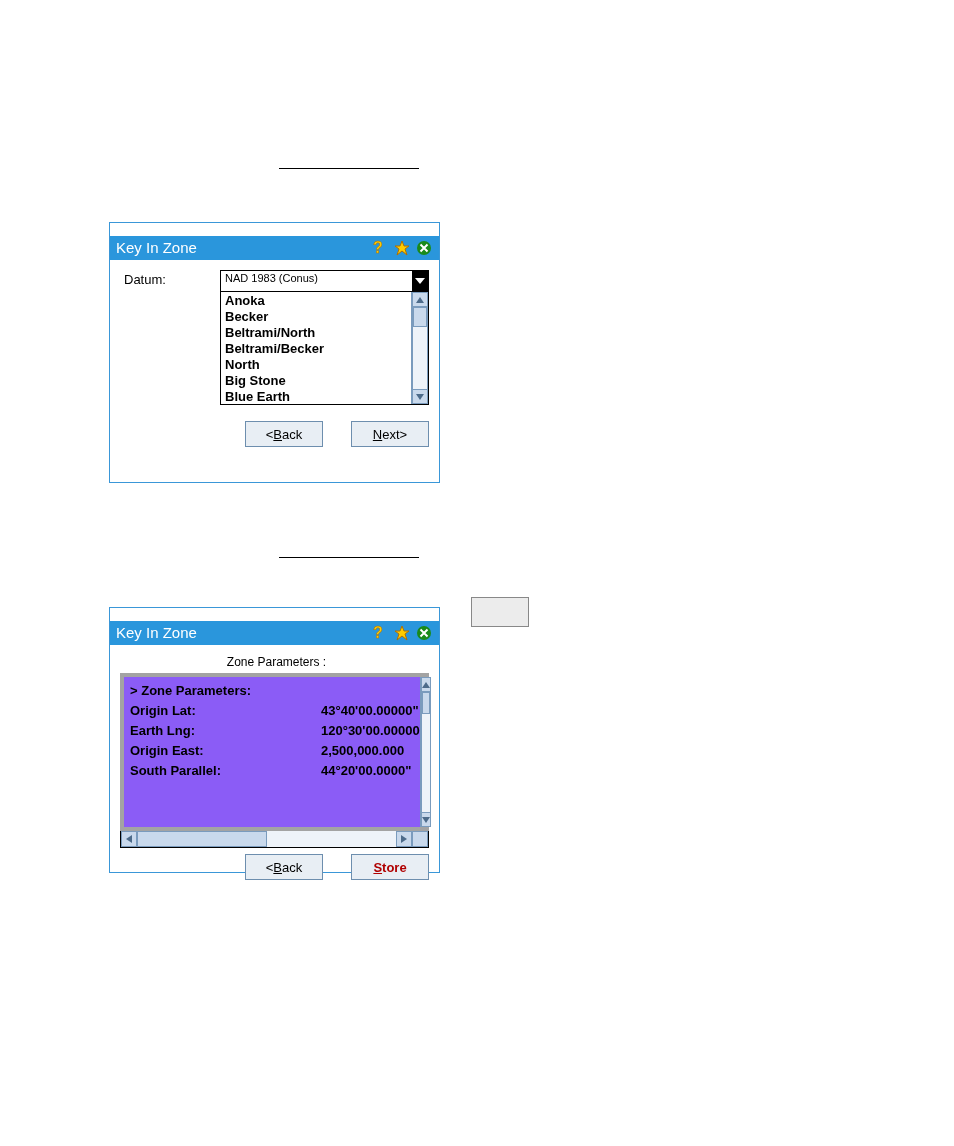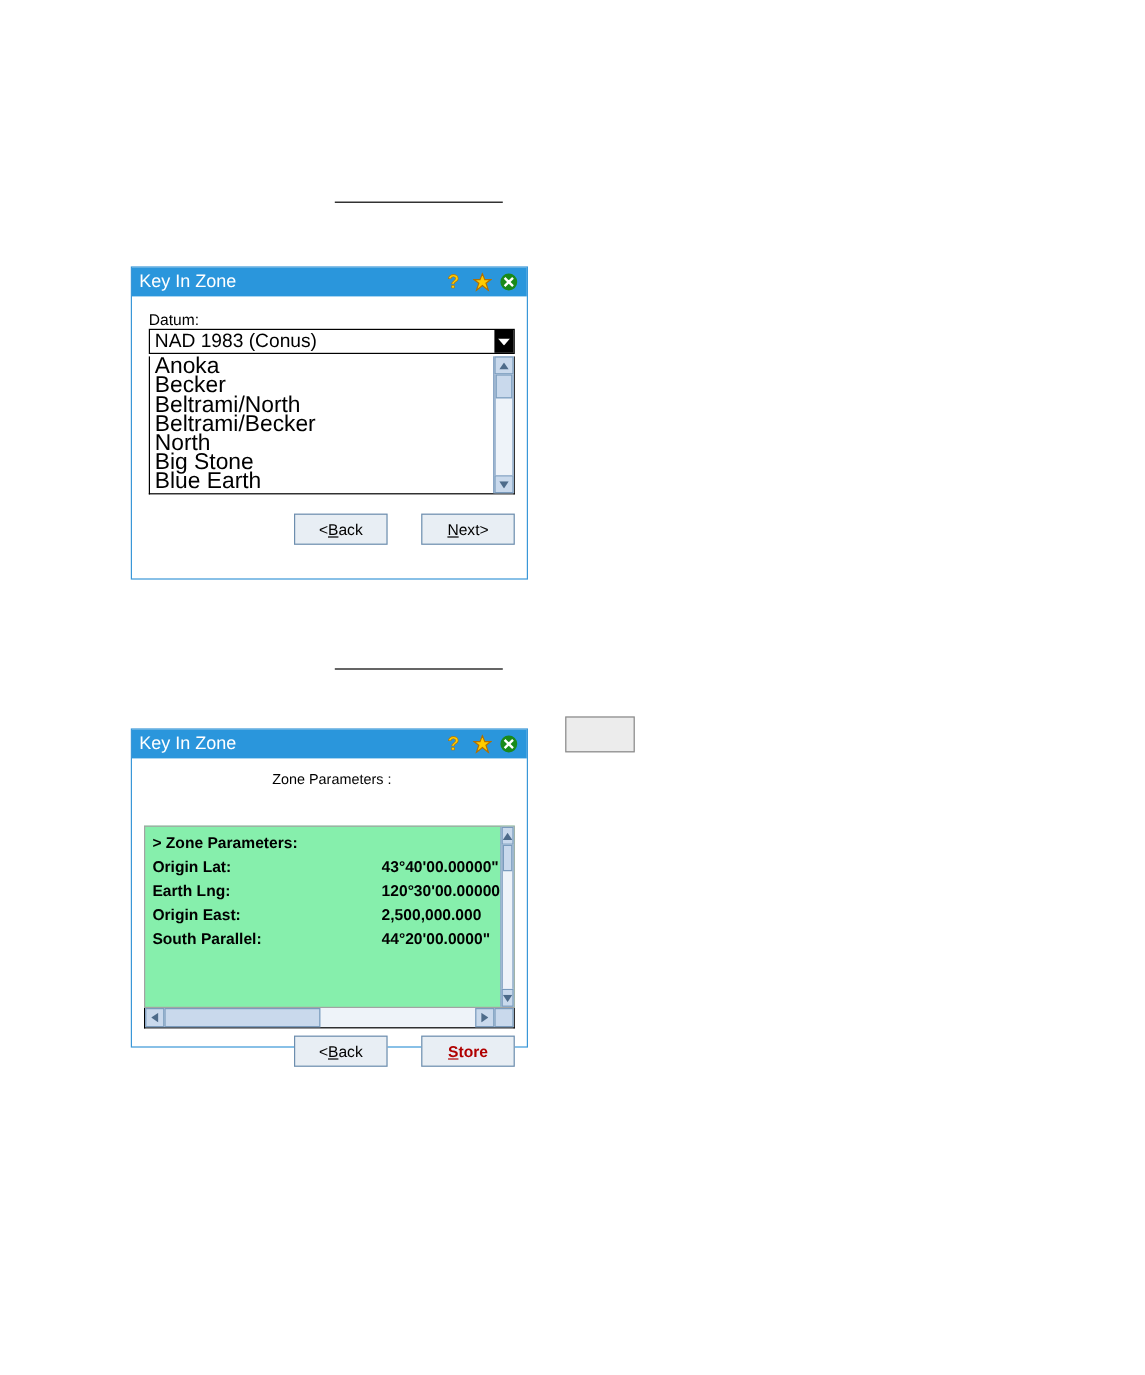--- a/index.html
+++ b/index.html
@@ -3,40 +3,40 @@
 <meta charset="utf-8">
 <style>
   body { margin:0; background:#fff; font-family: Tahoma, Arial, sans-serif; width:954px; }
   .page { position:relative; width:954px; height:1146px; }
   .dialog {
     position:absolute; width:331px; background:#fff;
     border:1px solid #3a97d8; box-sizing:border-box;
   }
   .titlebar {
     background:#2a96dc; color:#fff; height:24px; line-height:24px;
-    padding:0 6px; font-size:15px; display:flex; align-items:center;
+    padding:0 6px; font-size:15px; display:flex; align-items:center;margin-top:13px;
   }
   .titlebar span.spacer{flex:1;}
   .tbtn { width:18px; height:18px; display:flex; align-items:center; justify-content:center; margin-left:4px; }
   .tbtn svg{display:block;}
   .body { padding:10px 10px 10px 14px; font-size:13px; color:#000; }
-  .row { display:flex;flex-direction:column; }
+  .row { display:flex; }
   .lbl { width:96px; padding-top:2px; }
   .dropdown {
     flex:1; display:flex; border:1px solid #000; height:20px; background:#fff;
   }
-  .dropdown .val { flex:1; padding:1px 4px 0 4px; font-size:16px; }
+  .dropdown .val { flex:1; padding:1px 4px 0 4px; font-size:11px; }
   .dropdown .arrow {
     width:16px; background:#000; display:flex; align-items:center; justify-content:center;
   }
   .dropdown .arrow svg polygon{fill:#fff;}
   .listbox {
     flex:1; display:flex; border:1px solid #000; border-top:0; height:112px; background:#fff;
   }
-  .listbox .items { flex:1; padding:1px 4px; font-size:19px; line-height:16px; }
+  .listbox .items { flex:1; padding:1px 4px; font-size:13px; line-height:16px;font-weight:bold; }
   .scrollbar {
     width:16px; background:#c9d9ec; border-left:1px solid #7a9bbd;
     display:flex; flex-direction:column;
   }
   .sb-btn {
     height:15px; background:#c9d9ec; border:1px solid #7a9bbd; box-sizing:border-box;
     display:flex; align-items:center; justify-content:center;
   }
   .sb-btn svg polygon{fill:#4d6b8a;}
   .sb-track { flex:1; background:#eef3f9; border-left:1px solid #7a9bbd; border-right:1px solid #7a9bbd; position:relative;}
@@ -45,21 +45,21 @@
   .wbtn {
     width:76px; height:24px; background:#e8eef4; border:1px solid #6d8eae;
     font-size:13px; display:flex; align-items:center; justify-content:center;
   }
   .wbtn .ul { text-decoration:underline; }
   .store { color:#b00000; font-weight:bold; }
 
   
   .sublbl { font-size:12px; padding:4px 0 4px 4px;text-align:center; }
   .panel {
-    border:1px solid #a3a3a3; background:#86efac; display:flex; height:150px;margin-top:28px;
+    border:4px solid #a3a3a3; background:#8b5cf6; display:flex; height:150px;
   }
   .pcontent { flex:1; padding:4px 0 4px 6px; font-size:13px; font-weight:bold; line-height:20px; }
   .prow { display:flex;gap:43px; }
   .pk { width:148px; }
   .pv { flex:1; overflow:hidden; white-space:nowrap; }
   .hscroll {
     height:16px; border:1px solid #000; border-top:0; display:flex; background:#eef3f9;
   }
   .hsb-btn {
     width:16px; background:#c9d9ec; border:1px solid #7a9bbd; box-sizing:border-box;

